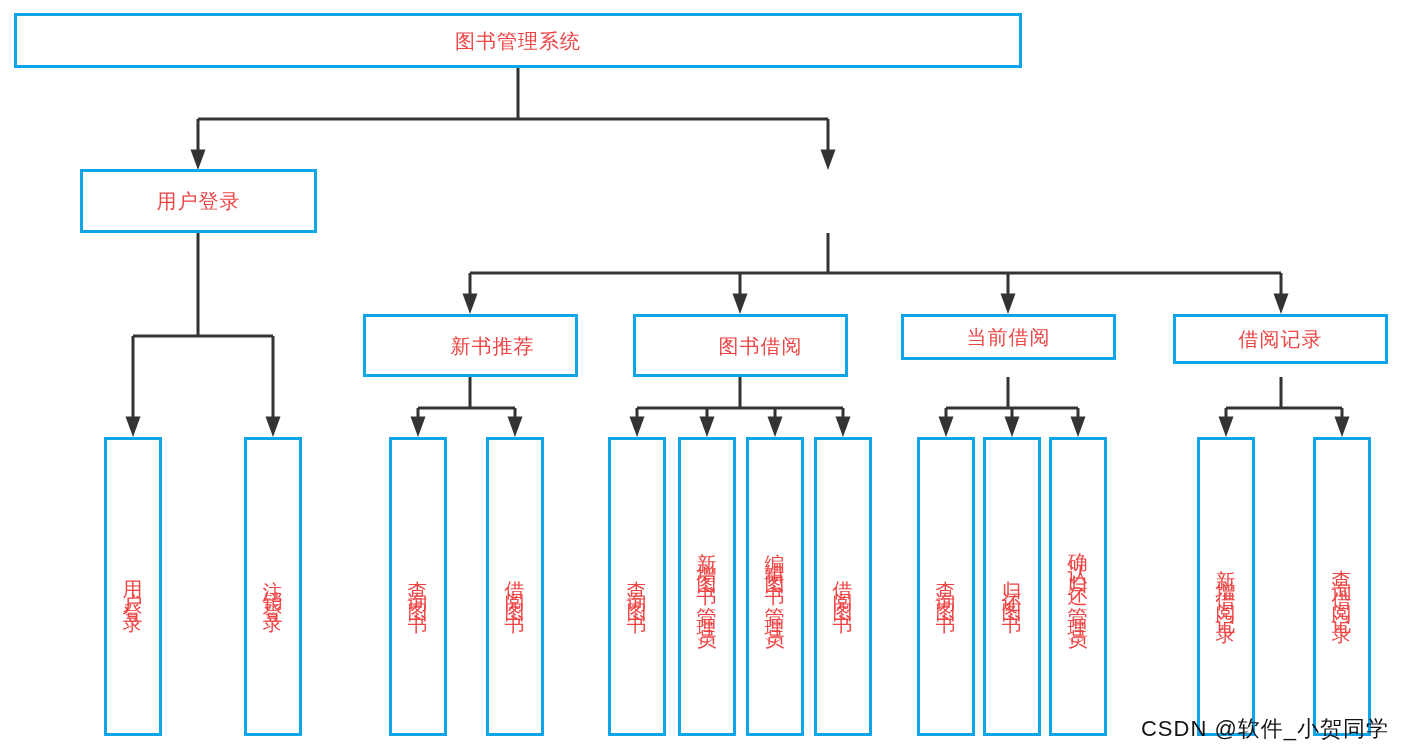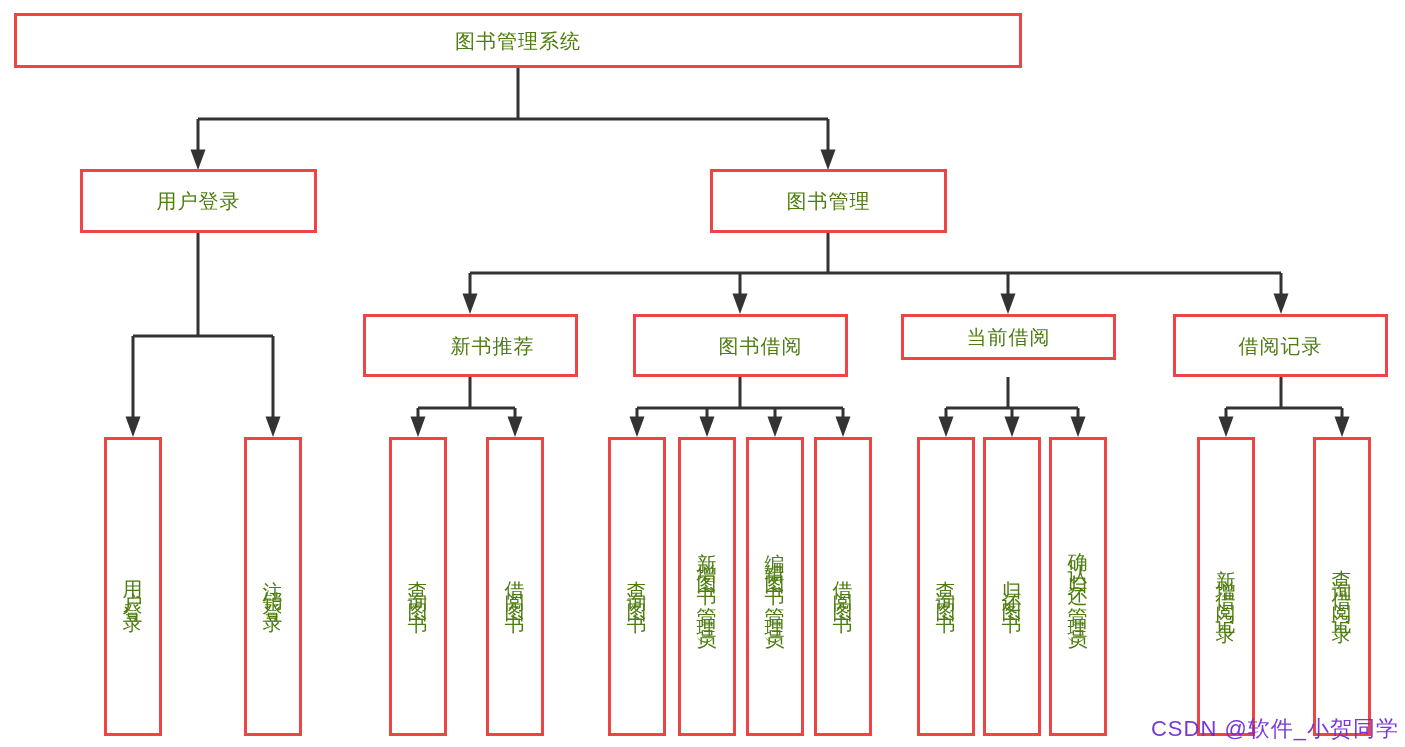--- a/index.html
+++ b/index.html
@@ -15,47 +15,47 @@
     position: absolute;
     left: 0; top: 0;
     width: 1405px; height: 747px;
   }
   .wires path { stroke: #333333; stroke-width: 3; fill: none; }
   .wires polygon { fill: #333333; stroke: none; }
   .node {
     position: absolute;
     box-sizing: border-box;
     background: #ffffff;
-    border: 3px solid #ef4444;
+    border: 3px solid #0ea5e9;
     display: flex;
     align-items: center;
     justify-content: center;
-    color: #4d7c0f;
+    color: #ef4444;
   }
   .node.h span {
     font-size: 20px;
     letter-spacing: 1px;
     line-height: 1;
     white-space: nowrap;
   }
   .node.v span {
     writing-mode: vertical-rl;
     text-orientation: mixed;
     font-size: 20px;
     letter-spacing: 11px;
     line-height: 1;
     white-space: nowrap;
   }
   .watermark {
     position: absolute;
     top: 714px;
-    right: 6px;
+    right: 16px;
     font-size: 22px;
     letter-spacing: 1px;
-    color: #6d28d9;
+    color: #000000;
     opacity: 0.92;
     white-space: nowrap;
     text-align: center;
   }
 </style>
 </head>
 <body>
 
 <div class="canvas">
 
@@ -92,34 +92,31 @@
     </g>
   </svg>
 
   <div class="node h" style="left:14px; top:13px; width:1008px; height:55px;">
     <span>图书管理系统</span>
   </div>
 
   <div class="node h" style="left:80px; top:169px; width:237px; height:64px;">
     <span>用户登录</span>
   </div>
-  <div class="node h" style="left:710px; top:169px; width:237px; height:64px;">
-    <span>图书管理</span>
-  </div>
 
   <div class="node h" style="left:363px; top:314px; width:215px; height:63px;padding-left:44px;">
     <span>新书推荐</span>
   </div>
   <div class="node h" style="left:633px; top:314px; width:215px; height:63px;padding-left:40px;">
     <span>图书借阅</span>
   </div>
   <div class="node h" style="left:901px; top:314px; width:215px; height:46px;">
     <span>当前借阅</span>
   </div>
-  <div class="node h" style="left:1173px; top:314px; width:215px; height:63px;">
+  <div class="node h" style="left:1173px; top:314px; width:215px; height:50px;">
     <span>借阅记录</span>
   </div>
 
   <div class="node v" style="left:104px; top:437px; width:58px; height:299px;">
     <span>用户登录</span>
   </div>
   <div class="node v" style="left:244px; top:437px; width:58px; height:299px;">
     <span>注销登录</span>
   </div>
 

